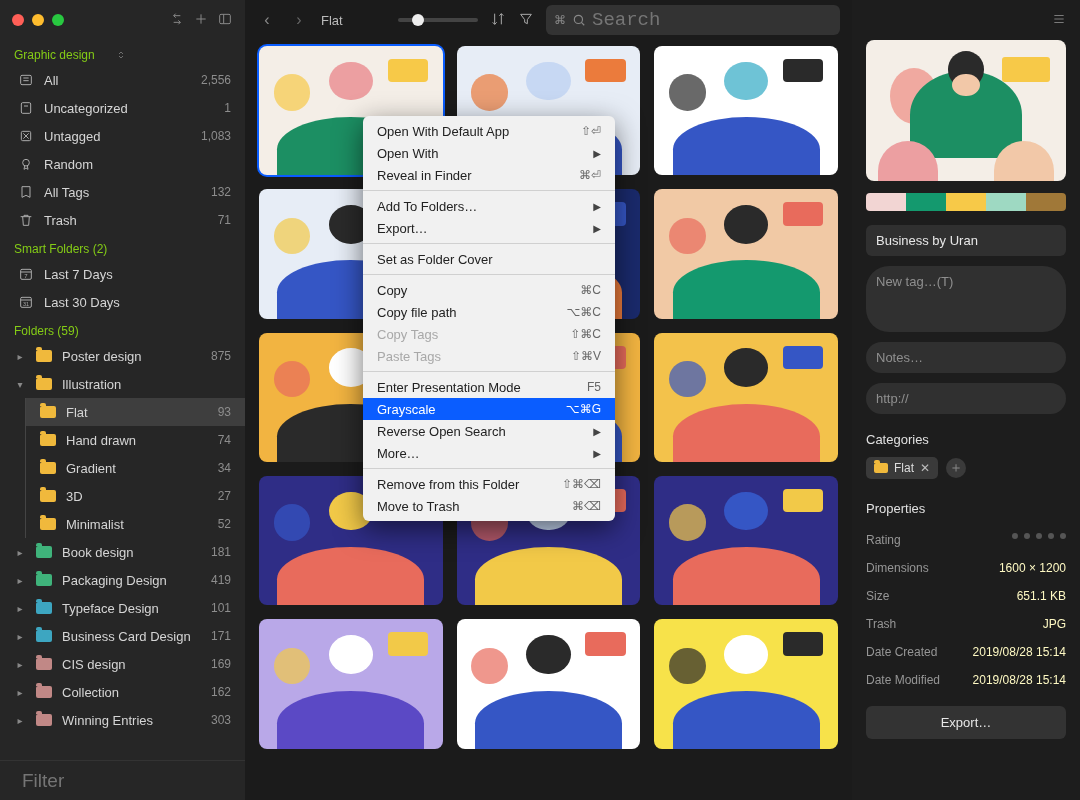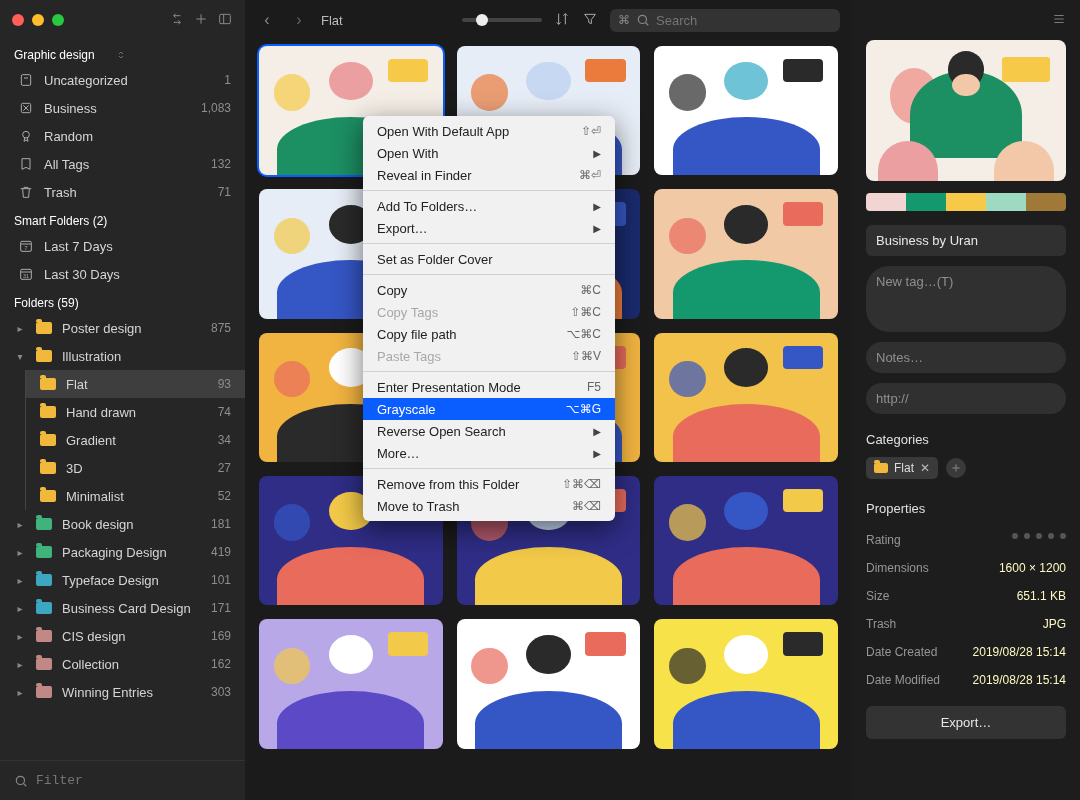--- a/index.html
+++ b/index.html
@@ -6,46 +6,46 @@
   body { background: #1b1b1b; color: #cfcfcf; width:1080px; height:800px; overflow:hidden; }
   .app { display:flex; height:100%; }
   
   .sidebar { width:245px; background:#262626; display:flex; flex-direction:column; font-size:13px; }
   .sb-top { height:40px; display:flex; align-items:center; padding:0 12px; gap:8px; }
   .traffic { display:flex; gap:8px; margin-right:auto; }
   .dot { width:12px; height:12px; border-radius:50%; }
   .dot.r{background:#ff5f57;} .dot.y{background:#febc2e;} .dot.g{background:#28c840;}
   .sb-top svg { width:16px; height:16px; stroke:#888; fill:none; stroke-width:1.5; }
   .sb-top-btn{ cursor:pointer; }
-  .sb-section-h { padding:8px 14px 4px; font-size:12px; color:#ffffff; display:flex; align-items:center; gap:20px; }
+  .sb-section-h { padding:8px 14px 4px; font-size:12px; color:#84cc16; display:flex; align-items:center; gap:20px; }
   .sb-section-h svg{width:12px;height:12px; stroke:#888; fill:none; stroke-width:1.5;}
   .sb-row { display:flex; align-items:center; height:28px; padding:0 14px 0 14px; gap:10px; color:#d5d5d5; cursor:pointer; position:relative; }
   .sb-row.sel{ background:#3e3e3e; }
   .sb-row.level1{padding-left:18px;}
   .sb-row .cnt{ margin-left:auto; color:#8d8d8d; font-size:12px; }
   .sb-ico{ width:16px; height:16px; flex:0 0 16px; }
   .sb-ico-folder { width:16px; height:12px; border-radius:2px 2px 2px 2px; position:relative; }
   .sb-ico-folder::before{content:""; position:absolute; width:6px; height:3px; top:-3px; left:0; border-radius:2px 2px 0 0; background:inherit;}
   .chev{ width:12px; text-align:center; color:#888; font-size:10px; }
   .tree-line { border-left:1px solid #444; margin-left:25px; }
   .sb-row.sub{ padding-left:14px; }
   .sb-footer{ margin-top:auto; border-top:1px solid #333; height:40px; display:flex; align-items:center; padding:0 14px; gap:8px;}
-  .sb-footer input{ flex:1; background:transparent; border:none; outline:none; color:#d946ef; font-size:13px;font-family:Liberation Mono, monospace;}
+  .sb-footer input{ flex:1; background:transparent; border:none; outline:none; color:#d946ef; font-size:19px;}
   
   .main { flex:1; display:flex; flex-direction:column; background:#1b1b1b; position:relative;}
   .main-top{ height:40px; display:flex; align-items:center; gap:12px; padding:0 12px; color:#bbb; font-size:13px;}
   .nav-btn{ width:20px; color:#888; text-align:center; cursor:pointer; font-size:16px;}
   .crumb{ margin-right:auto;}
   .slider-wrap{display:flex; align-items:center; gap:6px;}
   .slider{ width:80px; height:4px; background:#444; border-radius:2px; position:relative;}
   .slider .knob{ position:absolute; width:12px; height:12px; background:#eee; border-radius:50%; top:-4px; left:18%;}
   .ico-btn svg{width:16px;height:16px;stroke:#aaa;fill:none;stroke-width:1.5;}
   .searchbox{ display:flex; align-items:center; gap:6px; background:#333; border-radius:6px; padding:4px 8px; min-width:160px; color:#888;}
   .searchbox svg{width:14px;height:14px;stroke:#888;}
-  .searchbox input{background:transparent;border:none;outline:none;color:#a3a3a3;font-size:13px;flex:1;}
+  .searchbox input{background:transparent;border:none;outline:none;color:#a3a3a3;font-size:19px;flex:1;font-family:Liberation Mono, monospace;}
   .grid{ flex:1; overflow-y:auto; padding:6px 14px; }
   .grid-inner{ display:grid; grid-template-columns: repeat(3, 1fr); gap:14px;}
   .thumb{ width:100%; aspect-ratio: 1.42; border-radius:8px; overflow:hidden; position:relative; cursor:pointer;}
   .thumb.sel{ outline:3px solid #0a5dff; outline-offset:-1px; }
   .grid::-webkit-scrollbar{width:10px;} .grid::-webkit-scrollbar-thumb{background:#555;border-radius:5px;}
   .grid::-webkit-scrollbar-track{background:transparent;}
   
   .ctx{ position:absolute; top:116px; left:118px; width:252px; background:#f1f1f1; border-radius:6px; box-shadow: 0 8px 28px rgba(0,0,0,0.55); padding:4px 0; font-size:13px; color:#222; z-index:50;}
   .ctx-row{ display:flex; align-items:center; padding:3px 14px; height:22px; cursor:pointer; gap:8px;}
   .ctx-row.selrow{ background:#0a5dff; color:#fff;}
@@ -105,32 +105,40 @@
     <div class="sb-section-h">
       <span>Graphic design</span>
       <svg viewBox="0 0 24 24">
           <path d="M8 10l4-4 4 4M8 14l4 4 4-4"></path>
         </svg>
     </div>
 
     <div id="sb-system">
         <div class="sb-row level1">
           <span class="sb-ico"><svg viewBox="0 0 24 24" stroke="#aaa" fill="none" stroke-width="1.5">
+              <rect x="4" y="5" width="16" height="14" rx="2"></rect>
+              <path d="M8 9h8M8 13h8"></path>
+            </svg></span>
+          <span>All</span>
+          <span class="cnt">2,556</span>
+        </div>
+        <div class="sb-row level1">
+          <span class="sb-ico"><svg viewBox="0 0 24 24" stroke="#aaa" fill="none" stroke-width="1.5">
               <rect x="5" y="4" width="14" height="16" rx="2"></rect>
               <path d="M9 9h6"></path>
             </svg></span>
           <span>Uncategorized</span>
           <span class="cnt">1</span>
         </div>
         <div class="sb-row level1">
           <span class="sb-ico"><svg viewBox="0 0 24 24" stroke="#aaa" fill="none" stroke-width="1.5">
               <rect x="5" y="5" width="14" height="14" rx="2"></rect>
               <path d="M8 8l8 8M16 8l-8 8"></path>
             </svg></span>
-          <span>Business</span>
+          <span>Untagged</span>
           <span class="cnt">1,083</span>
         </div>
         <div class="sb-row level1">
           <span class="sb-ico"><svg viewBox="0 0 24 24" stroke="#aaa" fill="none" stroke-width="1.5">
               <circle cx="12" cy="10" r="5"></circle>
               <path d="M10 15l-1 5 3-2 3 2-1-5"></path>
             </svg></span>
           <span>Random</span>
           <span class="cnt"></span>
         </div>
@@ -439,27 +447,27 @@
         </div>
         <div class="ctx-sep"></div>
         <div class="ctx-row">
           <span>Set as Folder Cover</span>
         </div>
         <div class="ctx-sep"></div>
         <div class="ctx-row">
           <span>Copy</span>
           <span class="sc">⌘C</span>
         </div>
+        <div class="ctx-row">
+          <span>Copy file path</span>
+          <span class="sc">⌥⌘C</span>
+        </div>
         <div class="ctx-row disabled">
           <span>Copy Tags</span>
           <span class="sc">⇧⌘C</span>
-        </div>
-        <div class="ctx-row">
-          <span>Copy file path</span>
-          <span class="sc">⌥⌘C</span>
         </div>
         <div class="ctx-row disabled">
           <span>Paste Tags</span>
           <span class="sc">⇧⌘V</span>
         </div>
         <div class="ctx-sep"></div>
         <div class="ctx-row">
           <span>Enter Presentation Mode</span>
           <span class="sc">F5</span>
         </div>

